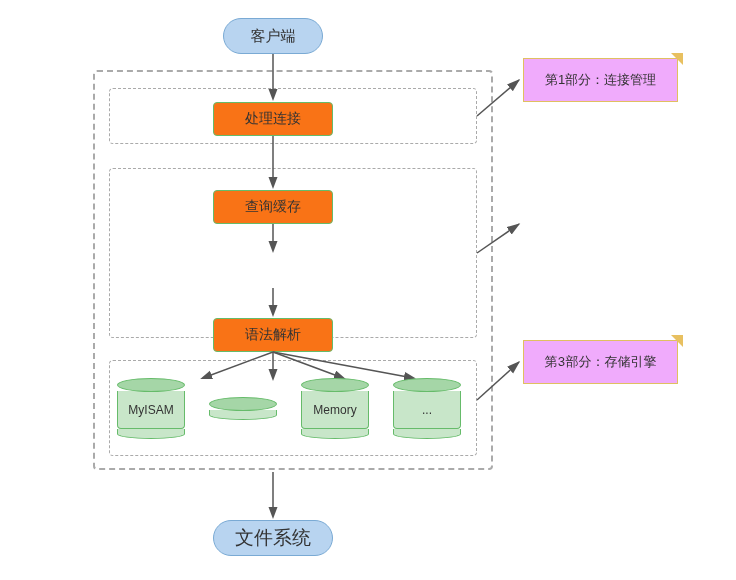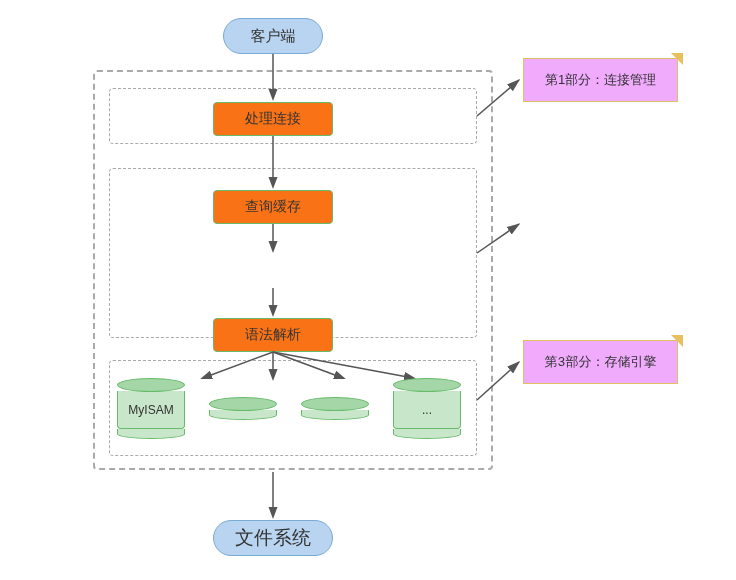--- a/index.html
+++ b/index.html
@@ -252,20 +252,23 @@
         <span>MyISAM</span>
       </div>
       <div class="cyl-bottom"></div>
     </div>
     <div class="cylinder">
       <div class="cyl-top"></div>
       <div class="cyl-bottom"></div>
     </div>
     <div class="cylinder">
       <div class="cyl-top"></div>
+      <div class="cyl-body">
+        <span>Memory</span>
+      </div>
       <div class="cyl-bottom"></div>
     </div>
     <div class="cylinder">
       <div class="cyl-top"></div>
       <div class="cyl-body">
         <span>...</span>
       </div>
       <div class="cyl-bottom"></div>
     </div>
   </div>

